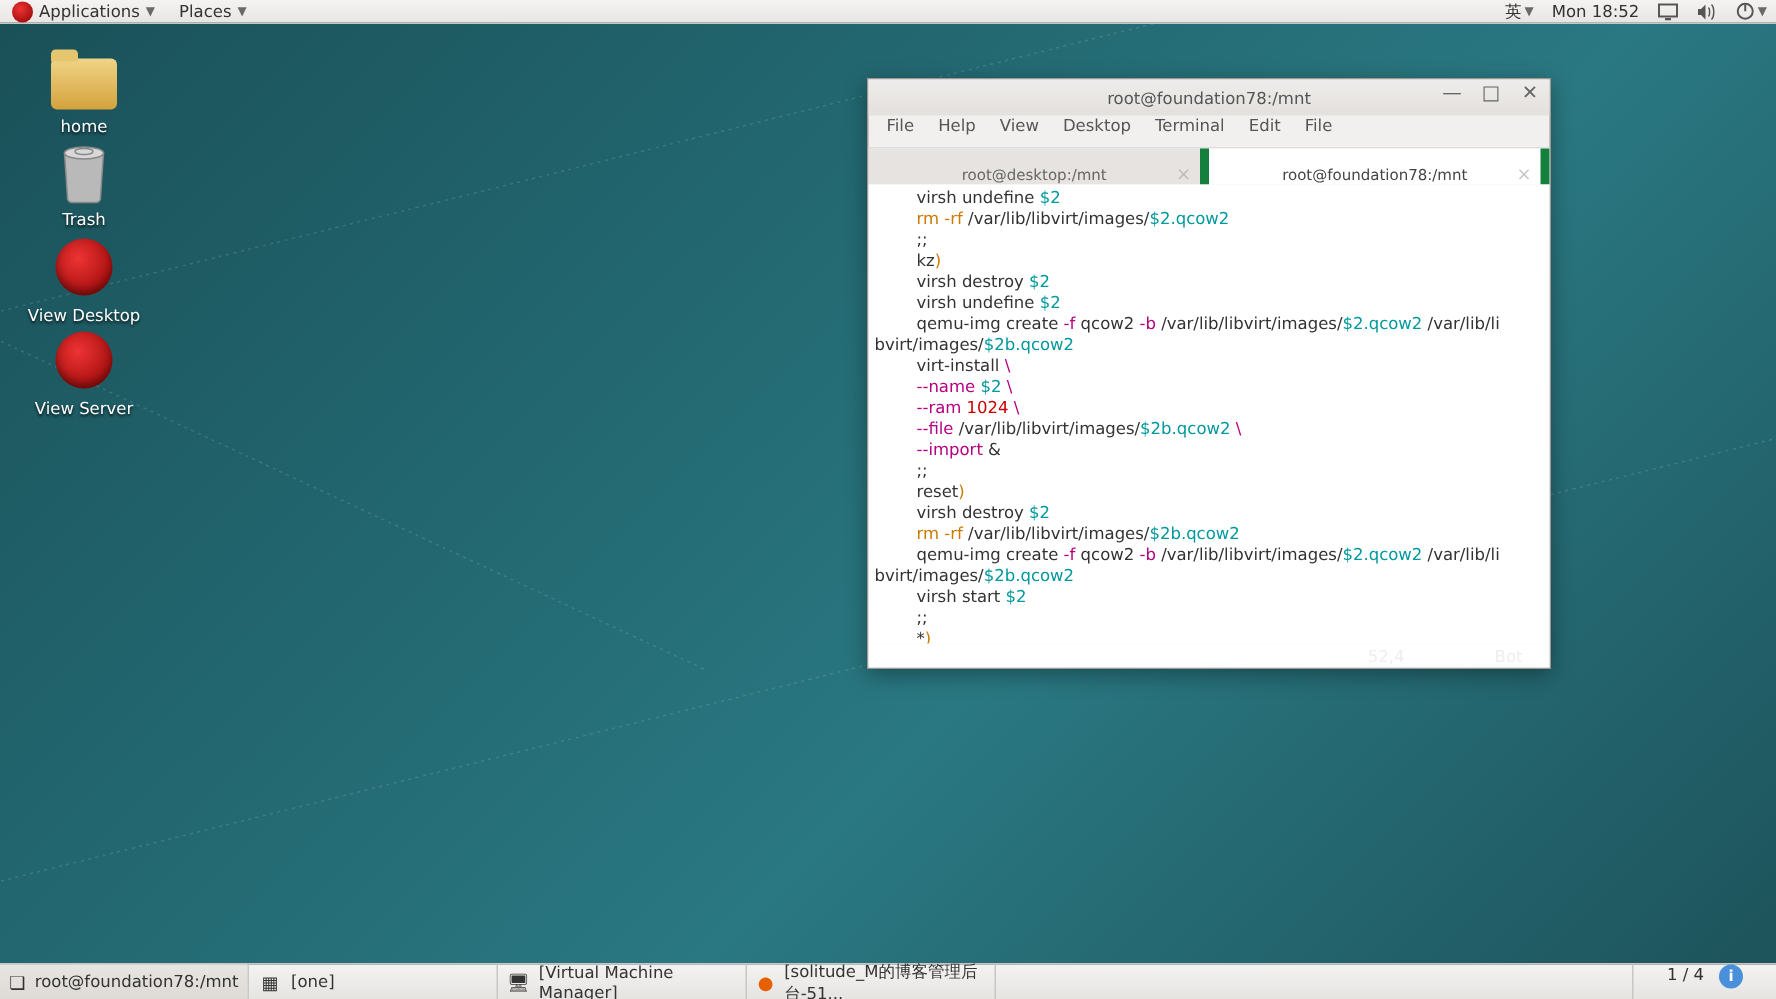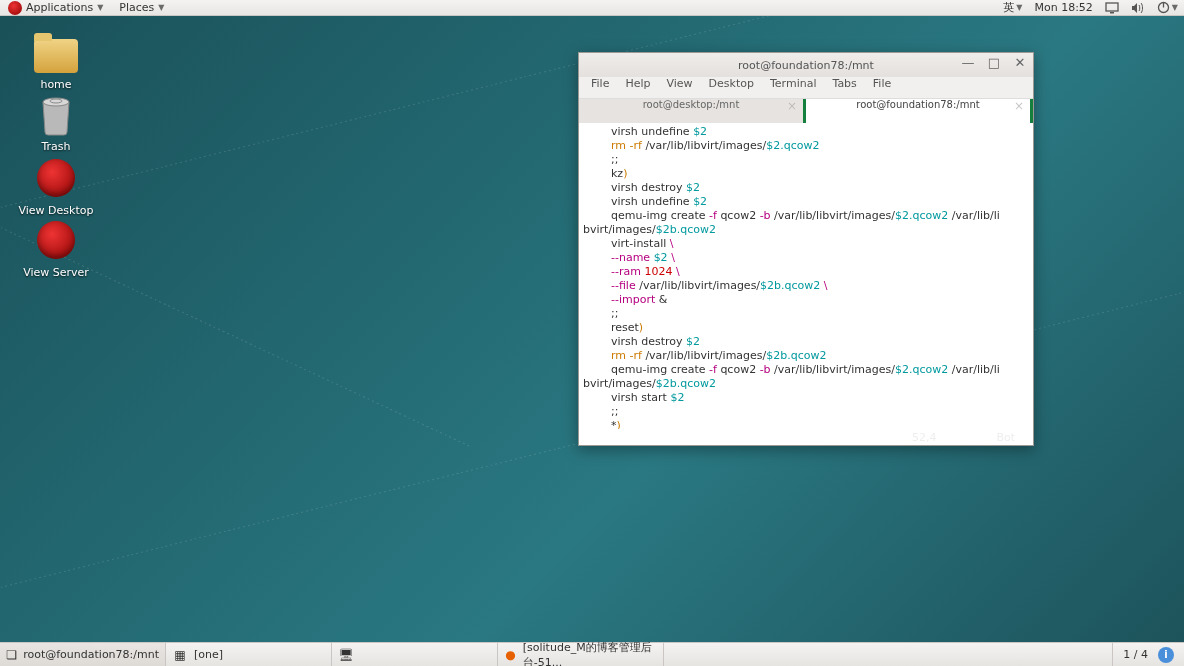--- a/index.html
+++ b/index.html
@@ -27,36 +27,36 @@
 .dicon .lbl{text-shadow:0 1px 2px rgba(0,0,0,.8)}
 
 
 .win{position:absolute;left:578px;top:52px;width:456px;background:#f2f0ee;border:1px solid #9c9894;box-shadow:0 4px 14px rgba(0,0,0,.35)}
 .win-title{height:24px;background:linear-gradient(#efedeb,#e3e0dd);display:flex;align-items:center;justify-content:center;position:relative;color:#555;font-size:11px}
 .win-controls{position:absolute;right:6px;top:2px;display:flex;gap:12px;color:#666}
 .win-controls span{cursor:pointer;font-size:13px;width:14px;text-align:center}
 .win-menu{height:22px;display:flex;align-items:flex-start;gap:0;color:#555;font-size:11px;padding:0 4px;border-bottom:1px solid #ddd}
 .win-menu span{padding:0 8px;cursor:pointer}
 .tabs{height:24px;display:flex;background:#e6e3e0}
-.tab{flex:1;display:flex;align-items:flex-start;justify-content:center;position:relative;font-size:10px;color:#666;cursor:pointer;border-right:3px solid #15803d}
+.tab{flex:1;display:flex;align-items:flex-end;justify-content:center;position:relative;font-size:10px;color:#666;cursor:pointer;border-right:6px solid #15803d}
 .tab.active{background:#fff;color:#444}
 .tab .x{position:absolute;right:6px;opacity:.3;font-size:12px;cursor:pointer}
 .term-body{background:#fff;padding:2px 4px;font-family:"DejaVu Sans Mono",monospace;font-size:11px;line-height:14px;color:#333;white-space:pre;overflow:hidden;height:306px;position:relative}
 .c-or{color:#cc7a00}
 .c-tl{color:#00999e}
 .c-mg{color:#b5007f}
 .c-rd{color:#c00}
 .term-status{display:flex;justify-content:flex-end;gap:60px;padding-right:18px;font-family:"DejaVu Sans Mono",monospace;font-size:11px;background:#fff;height:16px;align-items:center}
 
 
 .taskbar{position:absolute;bottom:0;left:0;right:0;height:24px;background:linear-gradient(#f4f3f2,#e6e4e1);border-top:1px solid #c9c6c3;display:flex;align-items:stretch;color:#333;font-size:11px}
 .task{width:166px;border-right:1px solid #c9c6c3;display:flex;align-items:center;gap:6px;padding:0 6px;cursor:pointer}
 .task.active{background:linear-gradient(#e8e5e2,#dedad6)}
 .task .ticon{width:16px;height:16px;display:flex;align-items:center;justify-content:center;font-size:12px}
-.tb-right{display:flex;align-items:center;gap:10px;padding:0 10px;border-left:1px solid #c9c6c3}
+.tb-right{display:flex;align-items:flex-start;gap:10px;padding:0 22px;border-left:1px solid #c9c6c3}
 .wsbadge{width:16px;height:16px;background:#4a8fd9;color:#fff;border-radius:50%;display:flex;align-items:center;justify-content:center;font-size:10px;font-weight:bold}
 </style>
 </head>
 <body>
 
 <div class="perf" style="top:40px;left:-30px;transform:rotate(-14deg)"></div>
 <div class="perf" style="top:420px;left:-30px;transform:rotate(-14deg)"></div>
 
 <div class="perf" style="top:320px;left:-100px;transform:rotate(25deg);width:600px"></div>
 
@@ -136,21 +136,21 @@
       <span>□</span>
       <span>✕</span>
     </div>
   </div>
   <div class="win-menu">
     <span>File</span>
     <span>Help</span>
     <span>View</span>
     <span>Desktop</span>
     <span>Terminal</span>
-    <span>Tabs</span>
+    <span>Edit</span>
     <span>File</span>
   </div>
   <div class="tabs">
     <div class="tab">
         <span>root@desktop:/mnt</span>
         <span class="x">×</span>
       </div>
     <div class="tab active">
         <span>root@foundation78:/mnt</span>
         <span class="x">×</span>
@@ -192,20 +192,21 @@
   <div class="task active">
     <span class="ticon">❏</span>
     <span>root@foundation78:/mnt</span>
   </div>
   <div class="task">
     <span class="ticon">▦</span>
     <span>[one]</span>
   </div>
   <div class="task">
     <span class="ticon">🖥</span>
+    <span>[Virtual Machine Manager]</span>
   </div>
   <div class="task">
     <span class="ticon" style="color:#e66000">●</span>
     <span>[solitude_M的博客管理后台-51...</span>
   </div>
   <div class="spacer"></div>
   <div class="tb-right">
     <span>1 / 4</span>
     <span class="wsbadge">i</span>
   </div>

